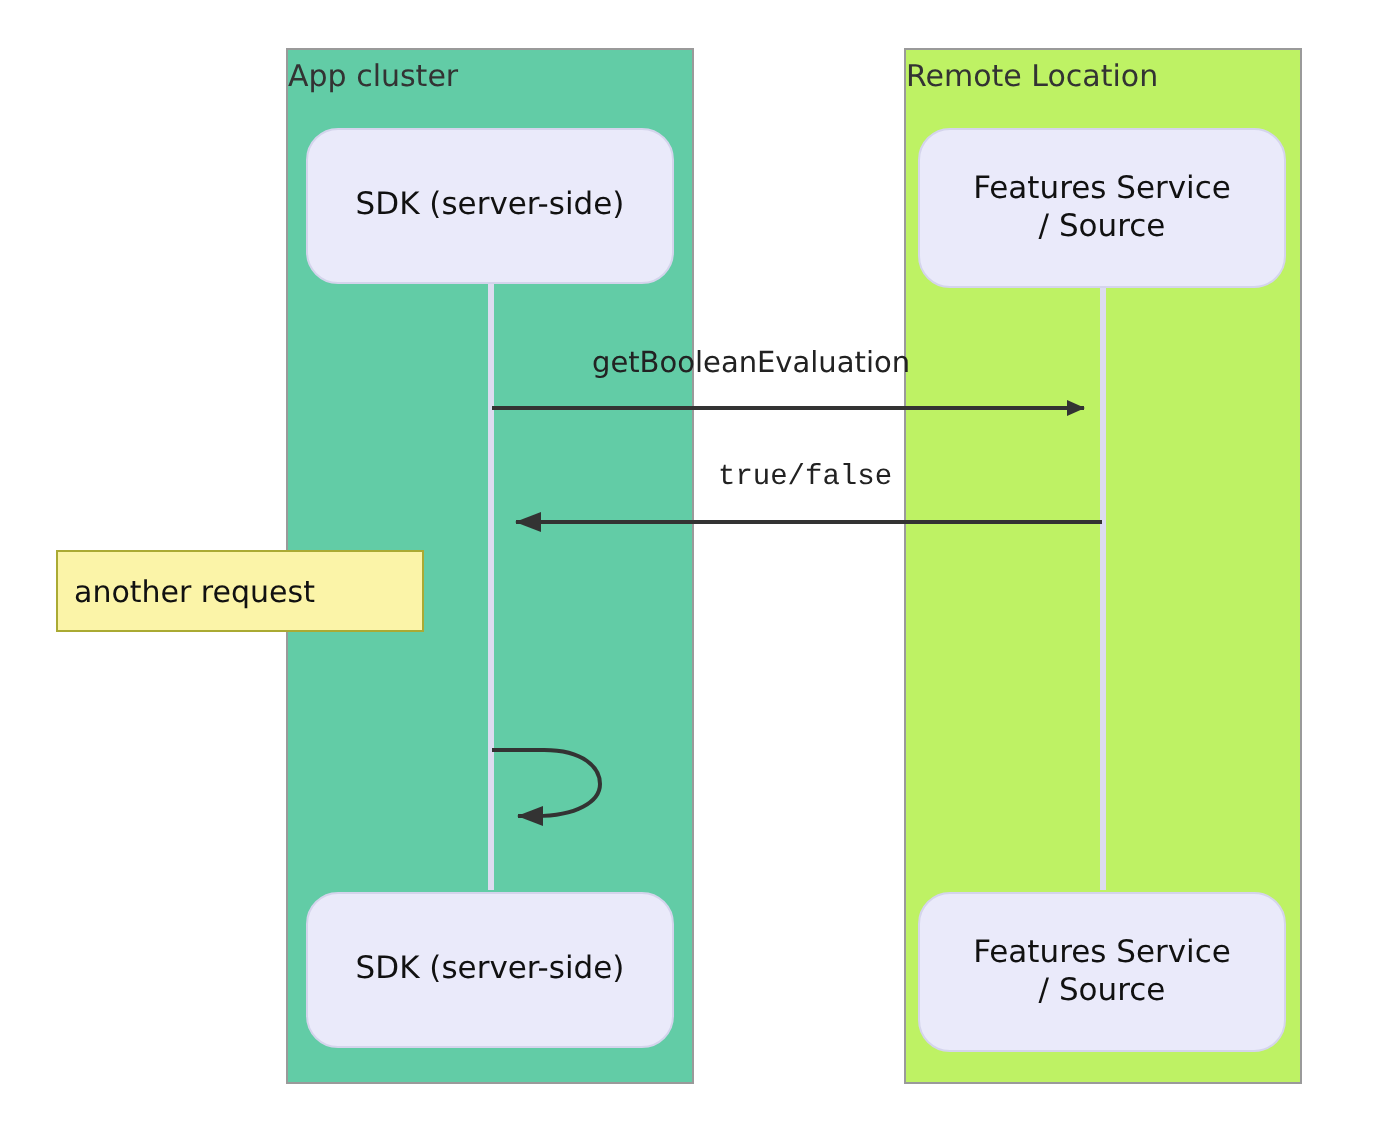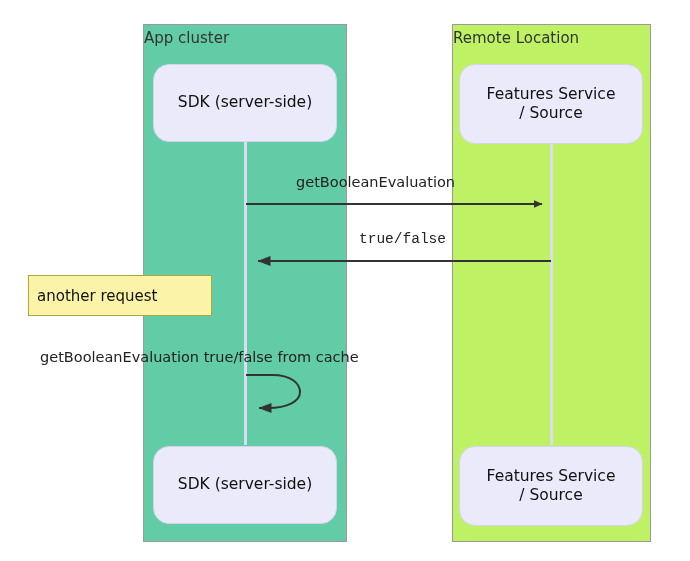--- a/index.html
+++ b/index.html
@@ -170,19 +170,18 @@
 
     <line x1="246" y1="204" x2="542" y2="204" stroke="#333333" stroke-width="2" marker-end="url(#head-right)"></line>
 
     <line x1="551" y1="261" x2="258" y2="261" stroke="#333333" stroke-width="2" marker-end="url(#head-left)"></line>
 
     <path d="M246,375 L272,375 C292,375 300,384 300,392 C300,401 288,408 268,408 L259,408" fill="none" stroke="#333333" stroke-width="2" marker-end="url(#head-left)"></path>
   </svg>
 
   <div class="msg-label m1">getBooleanEvaluation</div>
   <div class="msg-label m2">true/false</div>
-  <div class="msg-label m3">getBooleanEvaluation true/false from cache</div>
 
   <div class="note-box">
     <span>another request</span>
   </div>
 
 </div>
 
 </body></html>

